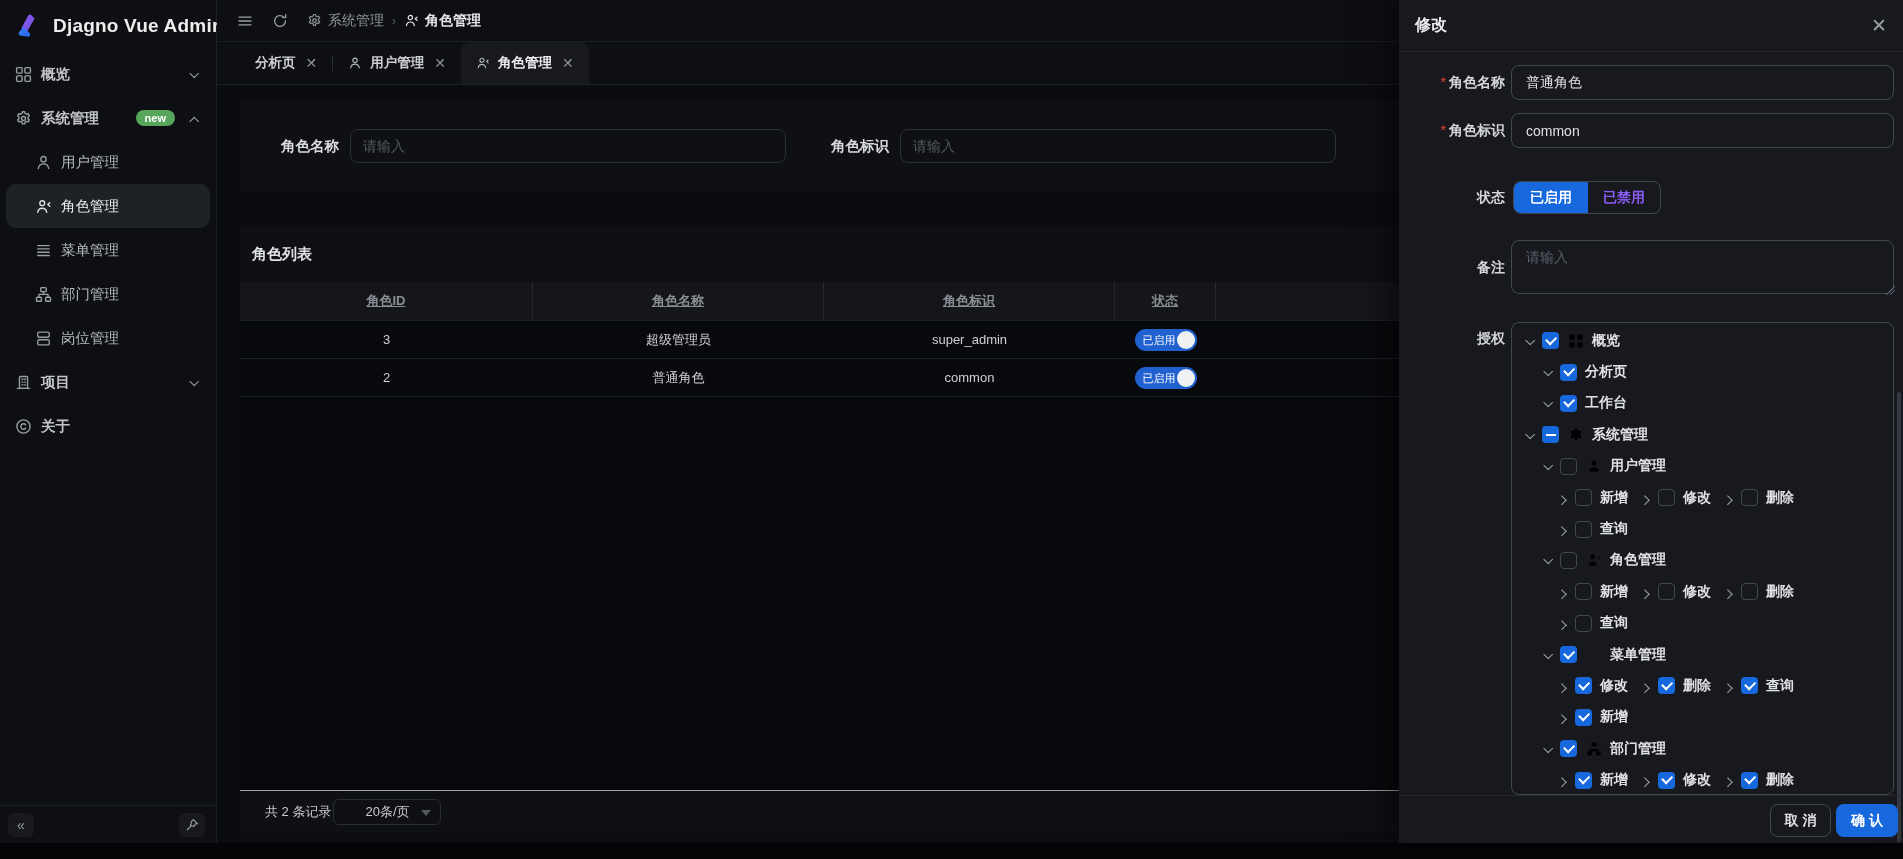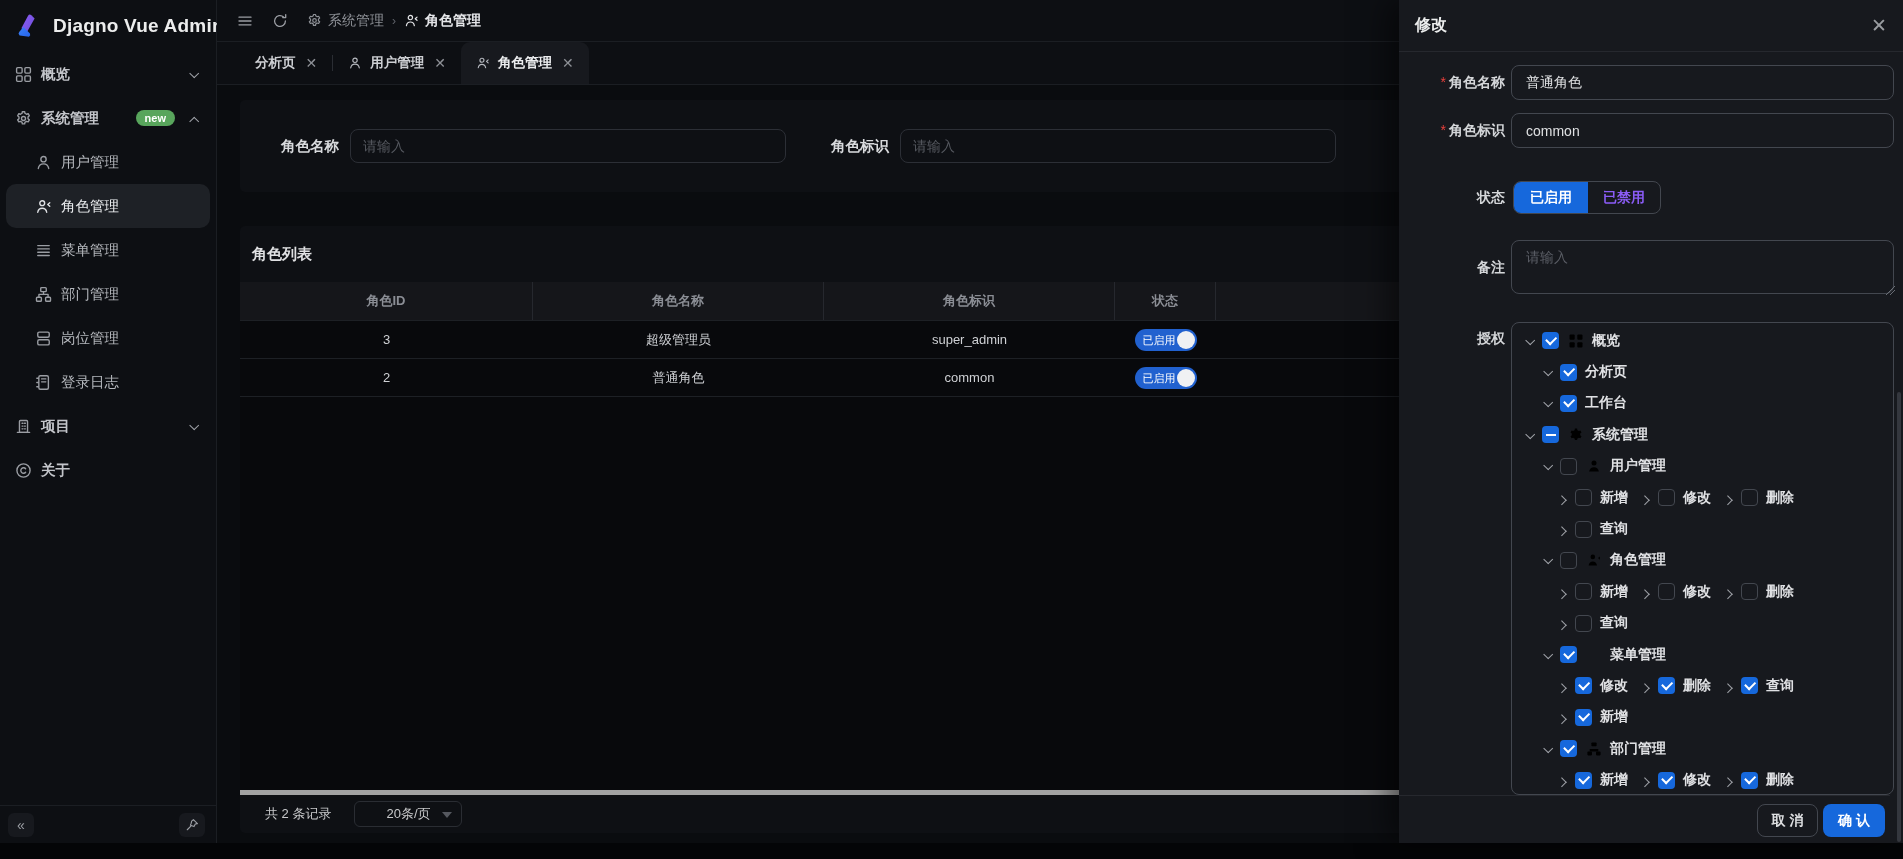--- a/index.html
+++ b/index.html
@@ -50,30 +50,30 @@
   .search-card { top:15px; width:1640px; height:92px; }
   .search-row { display:flex; align-items:center; height:100%; padding-left:41px; }
   .s-label { font-weight:600; color:#d8dadd; font-size:14.5px; margin-right:11px; white-space:nowrap; }
   .s-input { width:436px; height:34px; border:1px solid #2c2f36; border-radius:8px; background:transparent; color:#dfe0e2; font-size:14px; padding:0 12px; outline:none; font-family:inherit; }
   .s-input::placeholder { color:#55585f; }
   .s-gap { width:45px; }
 
   .table-card { top:141px; width:1640px; height:607px; display:flex; flex-direction:column; }
   .tc-title { height:56px; display:flex; align-items:center; padding-left:12px; font-size:15px; font-weight:600; color:#e0e1e3; }
   .thead { height:38px; background:#15161a; display:flex; align-items:stretch; }
-  .th { display:flex; align-items:center; justify-content:center; font-size:13px; font-weight:600; color:#8b8e95; border-right:1px solid #26282e; }
+  .th { display:flex; align-items:center; justify-content:center; font-size:13px; font-weight:600; color:#8b8e95; border-right:1px solid #26282e;text-decoration:underline; }
   .th:last-child { border-right:none; }
   .tbody { flex:1; background:#08090c; border-top:1px solid #1d2025; }
   .tr { height:38px; display:flex; align-items:center; border-bottom:1px solid #1d2025; }
   .td { display:flex; align-items:center; justify-content:center; font-size:13px; color:#cfd1d5; }
   .c1 { width:293px; } .c2 { width:291px; } .c3 { width:291px; } .c4 { width:101px; } .c5 { flex:1; }
   .toggle { position:relative; width:62px; height:22px; border-radius:11px; background:#2161cf; }
   .toggle .t-txt { position:absolute; left:8px; top:50%; transform:translateY(-50%); font-size:11px; color:#fff; }
   .toggle .knob { position:absolute; right:2px; top:2px; width:18px; height:18px; border-radius:50%; background:#f0f1f3; }
-  .tfoot { height:43px; border-top:5px solid #a3a3a3; display:flex; align-items:center; padding-left:25px; gap:23px; }
+  .tfoot { height:43px; border-top:1px solid #a3a3a3; display:flex; align-items:center; padding-left:25px; gap:2px; }
   .total-txt { font-size:13px; color:#c8c9cb; }
   .page-select { position:relative; width:108px; height:26px; border:1px solid #2a2d33; border-radius:6px; display:flex; align-items:center; justify-content:center; font-size:13px; color:#c8c9cb; }
   .caret { position:absolute; right:9px; top:10px; width:0; height:0; border-left:5px solid transparent; border-right:5px solid transparent; border-top:6px solid #55585f; }
 
   
   .drawer { position:absolute; left:1399px; top:0; width:504px; height:843px; background:#17191e; box-shadow:-10px 0 30px rgba(0,0,0,.55); }
   .d-header { height:52px; border-bottom:1px solid #26282e; display:flex; align-items:center; padding:0 16px; }
   .d-title { font-size:16px; font-weight:bold; color:#eceded; }
   .d-close { margin-left:auto; color:#9a9da1; font-size:19px; line-height:1; }
   .d-body { position:absolute; left:0; top:52px; right:0; bottom:48px; }
@@ -95,21 +95,21 @@
   .chev.right { transform:rotate(-45deg) translate(-1px,0); }
   .chev.up { transform:rotate(-135deg) translate(-2px,-1px); }
   .cb { width:17px; height:17px; border-radius:4px; margin-left:9px; position:relative; flex:0 0 17px; }
   .cb.unchecked { border:1.4px solid #43474f; background:transparent; }
   .cb.checked, .cb.indeterminate { background:#1668dc; }
   .cb.checked::after { content:""; position:absolute; left:4px; top:3.5px; width:8px; height:4.5px; border-left:2px solid #fff; border-bottom:2px solid #fff; transform:rotate(-45deg); }
   .cb.indeterminate::after { content:""; position:absolute; left:3.5px; top:7.5px; width:10px; height:2.4px; background:#fff; }
   .t-ic { width:16px; height:16px; color:#d0d2d6; margin-left:9px; }
   .t-lbl { margin-left:8px; font-size:14px; font-weight:600; color:#e0e1e4; white-space:nowrap; }
   .d-scrollbar { position:absolute; left:498px; top:340px; width:4px; height:450px; border-radius:2px; background:#34373e; }
-  .d-footer { position:absolute; left:0; right:13px; bottom:0; height:48px; border-top:1px solid #26282e; }
+  .d-footer { position:absolute; left:0; right:0; bottom:0; height:48px; border-top:1px solid #26282e; }
   .btn { position:absolute; top:8px; height:33px; border-radius:8px; display:flex; align-items:center; justify-content:center; font-size:14px; font-weight:600; }
   .btn-cancel { right:72px; width:61px; border:1px solid #43474f; color:#dfe0e2; }
   .btn-confirm { right:5px; width:62px; background:#1668dc; color:#fff; }
 
   
   .bottom-strip { position:absolute; left:0; top:843px; width:1903px; height:16px; background:#030406; overflow:hidden; }
   .bg-bleed { position:absolute; left:1532px; top:-7px; font-size:15px; font-weight:bold; color:#45484e; opacity:.75; white-space:nowrap; }
 
   .ic { fill:none; stroke:currentColor; stroke-width:1.3; stroke-linecap:round; stroke-linejoin:round; }
   .pg-ic { font-size:11px; font-weight:bold; color:inherit; display:inline-flex; align-items:center; justify-content:center; width:17px; }
@@ -186,27 +186,20 @@
             <path d="M8 5.3v2.6M3.7 10.6V7.9h8.6v2.7"></path>
           </svg>
           <span class="lbl">部门管理</span>
         </div>
         <div class="side-item child">
           <svg class="ic" viewBox="0 0 16 16">
             <rect x="2.6" y="2" width="10.8" height="4.8" rx="1.4"></rect>
             <rect x="2.6" y="9.2" width="10.8" height="4.8" rx="1.4"></rect>
           </svg>
           <span class="lbl">岗位管理</span>
-        </div>
-        <div class="side-item child">
-          <svg class="ic" viewBox="0 0 16 16">
-            <rect x="3.6" y="1.6" width="9" height="12.8" rx="1.4"></rect>
-            <path d="M6.2 4.6h4M6.2 7.4h4M1.7 4h1.4M1.7 8h1.4M1.7 12h1.4"></path>
-          </svg>
-          <span class="lbl">登录日志</span>
         </div>
         <div class="side-item group">
           <svg class="ic" viewBox="0 0 16 16">
             <rect x="4.2" y="2.4" width="7.6" height="11.1" rx="0.9"></rect>
             <path d="M6.6 5h.9M8.9 5h.9M6.6 7.6h.9M8.9 7.6h.9M6.6 10.2h.9M8.9 10.2h.9M2.2 13.5h11.6"></path>
           </svg>
           <span class="lbl">项目</span>
           <span class="tail"><span class="chev down"></span></span>
         </div>
         <div class="side-item group">

